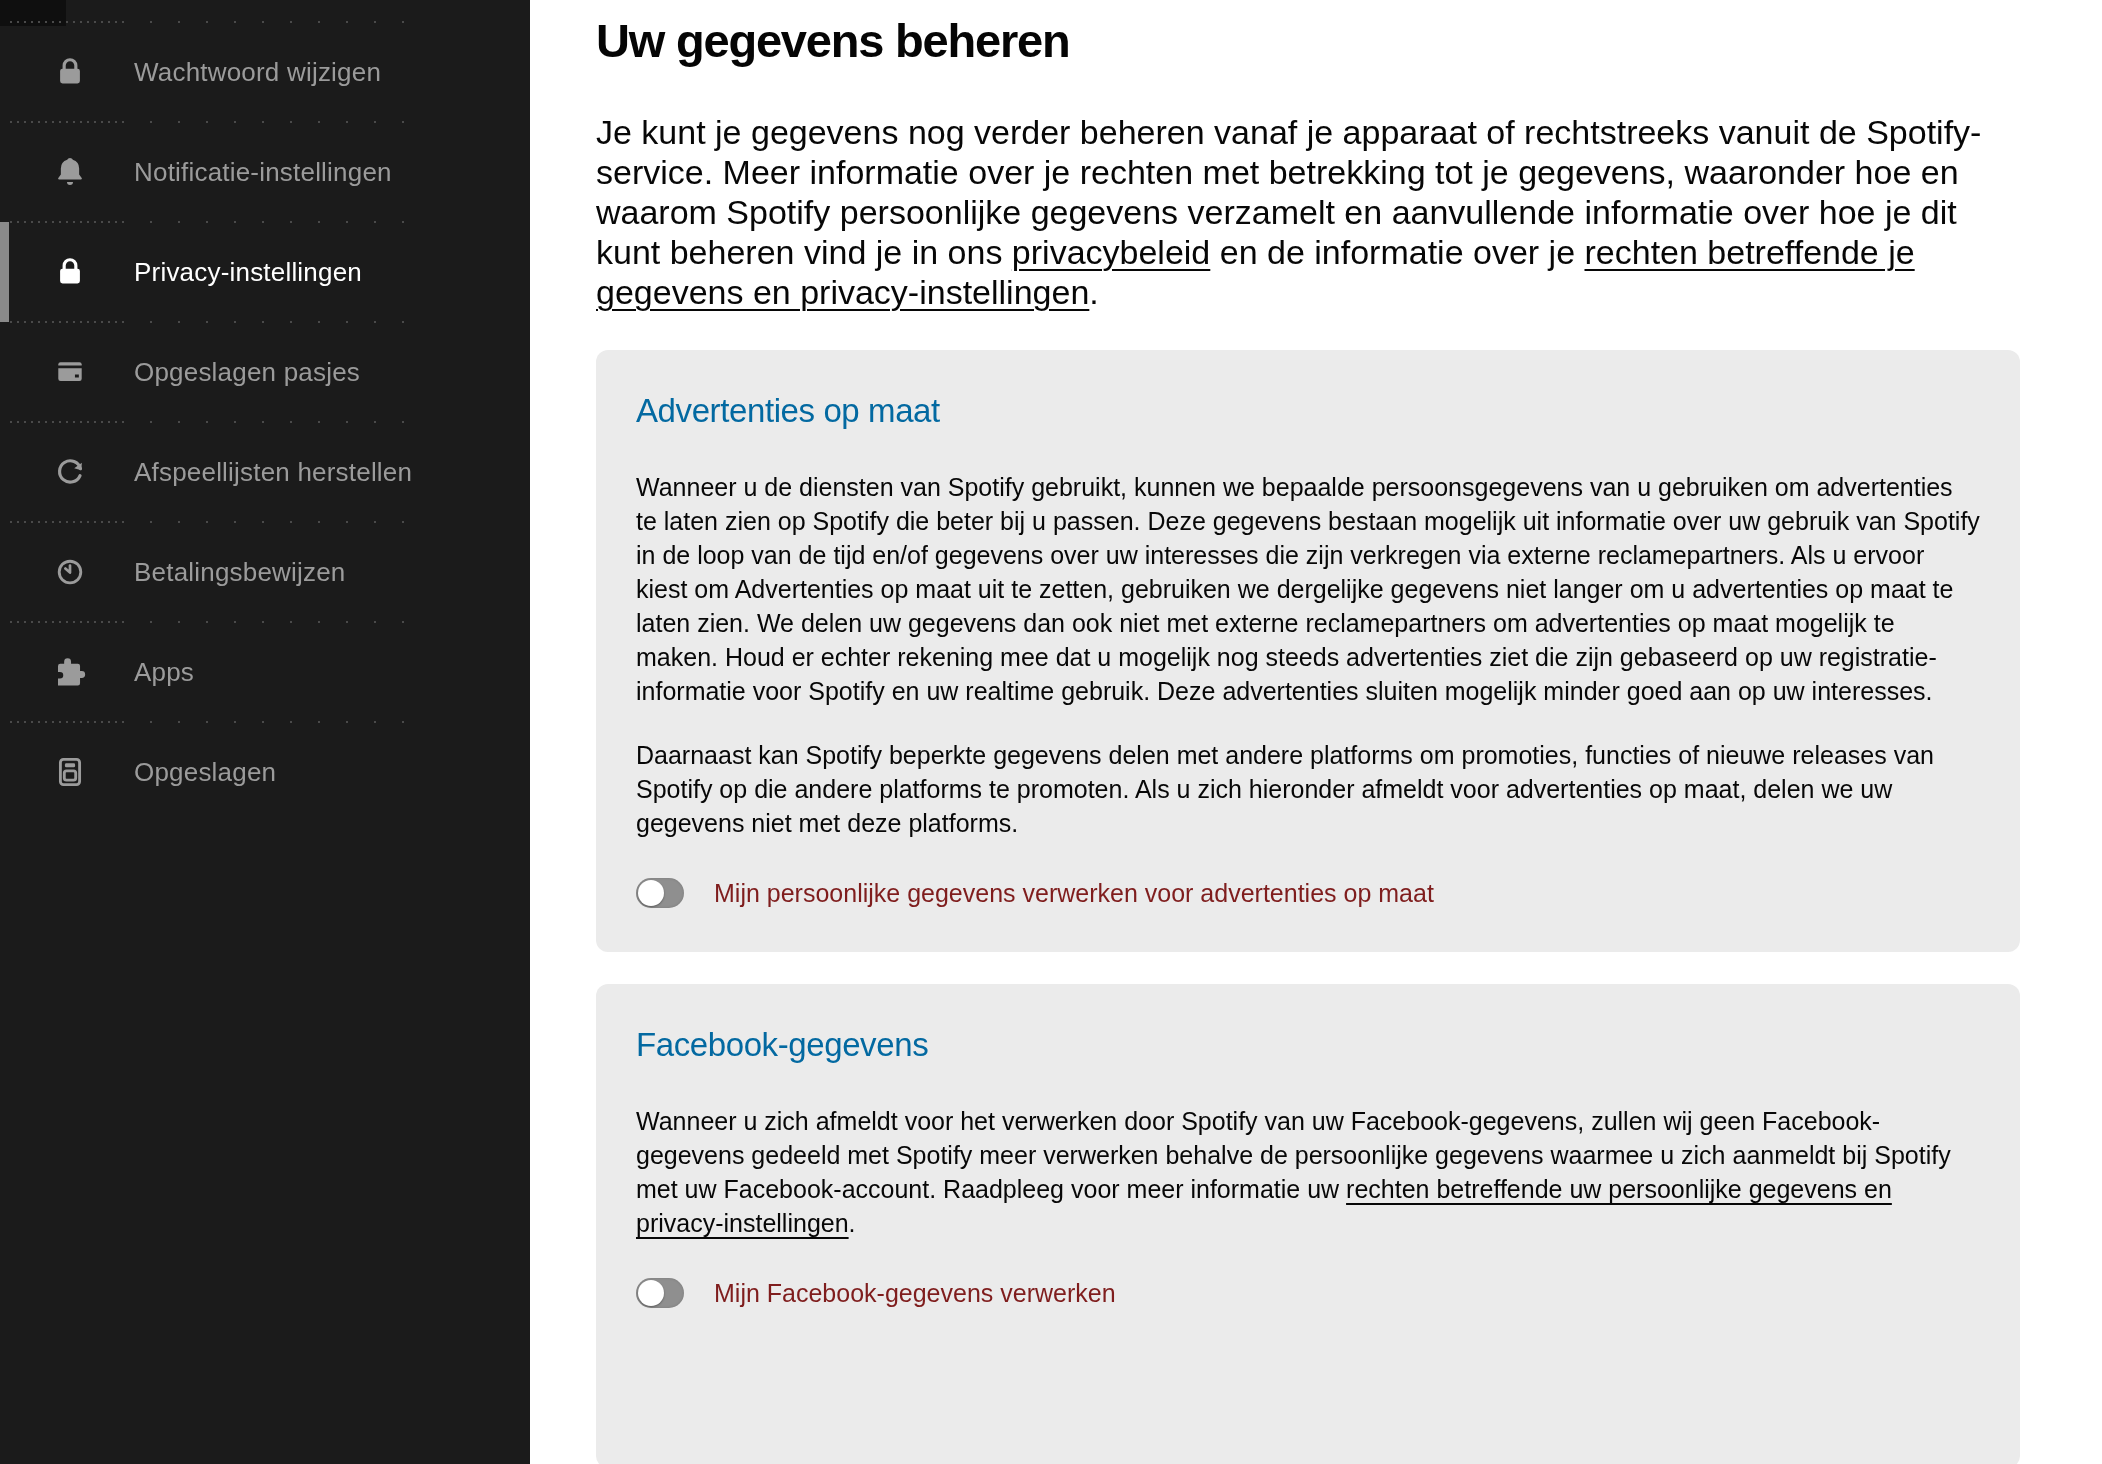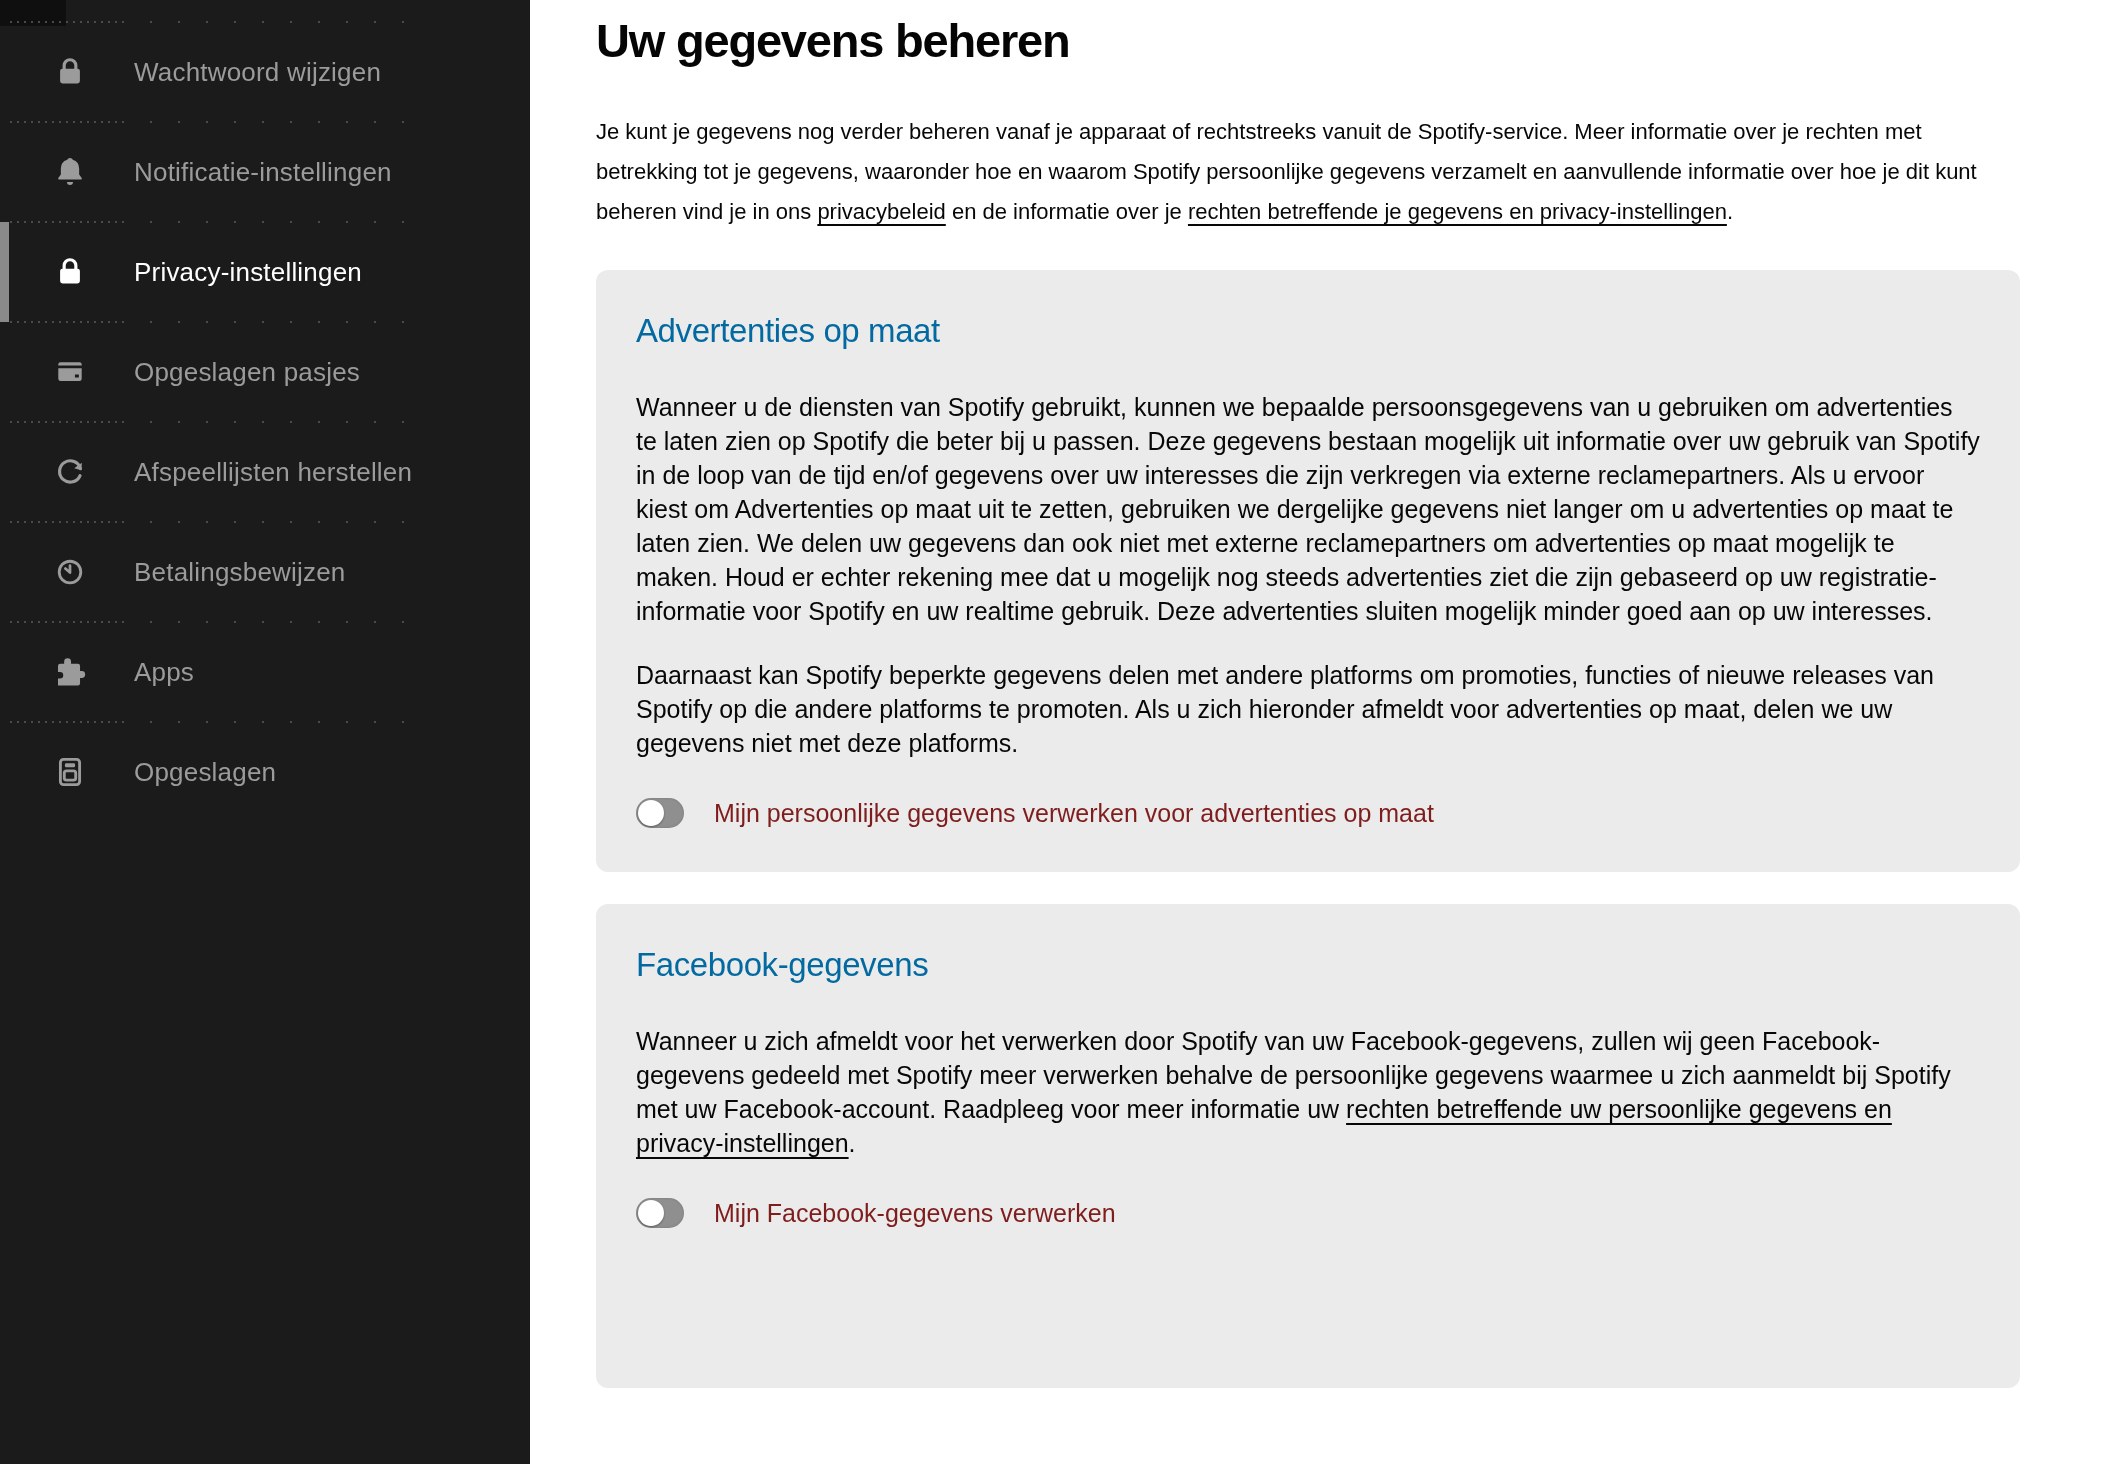--- a/index.html
+++ b/index.html
@@ -51,21 +51,21 @@
   
   .main {
     flex: 1; padding: 14px 82px 0 66px;
     box-sizing: border-box;
   }
   h1.page-title {
     margin: 0; font-size: 47px; font-weight: 700;
     letter-spacing: -1.2px; line-height: 54px; color: #050505;
   }
   .intro {
-    margin: 44px 0 0; font-size: 22px; line-height: 40px; color: #070707;
+    margin: 44px 0 0; font-size: 34px; line-height: 40px; color: #070707;
   }
   a.text-link {
     color: inherit; font-weight: inherit;
     text-decoration: underline; text-decoration-thickness: 2px; text-underline-offset: 5px;
     cursor: pointer;
   }
 
   .card {
     background: var(--card-bg, #ebebeb);
     border-radius: 12px;

